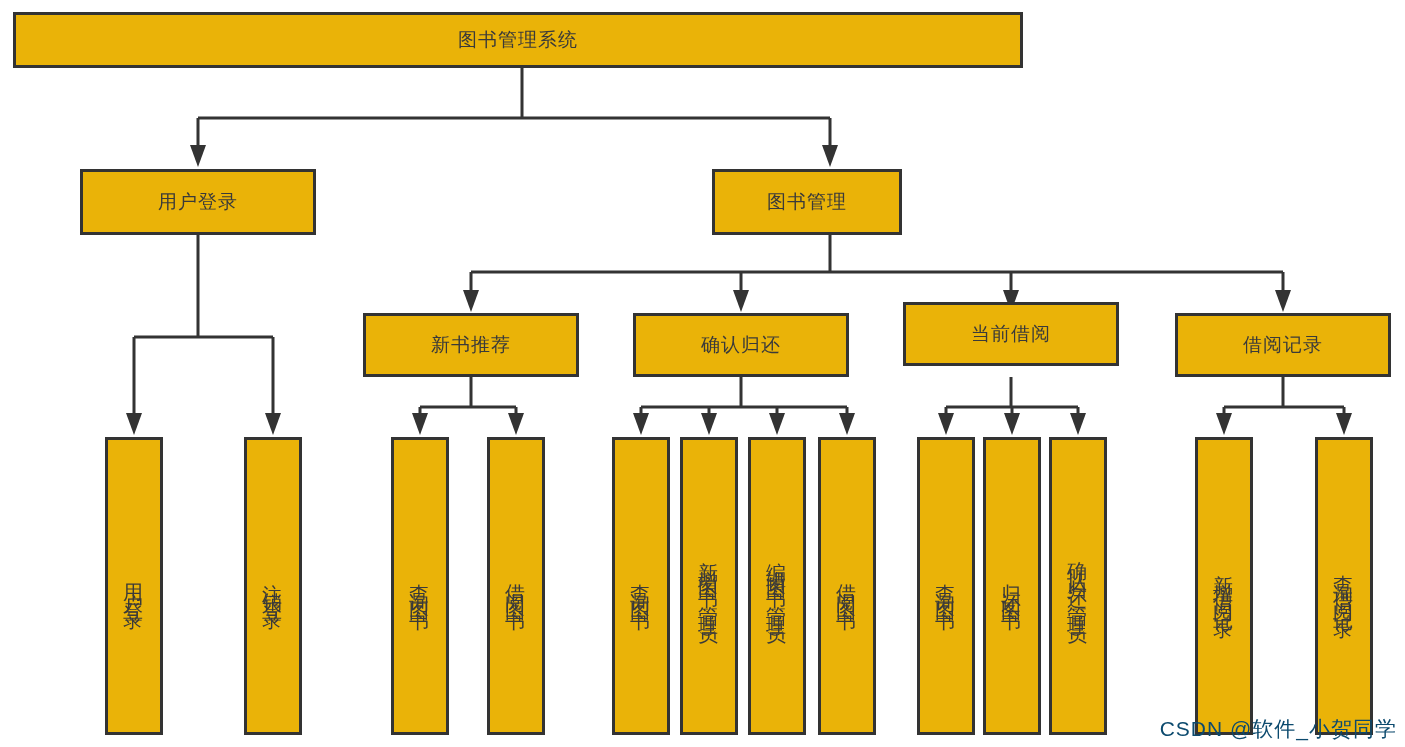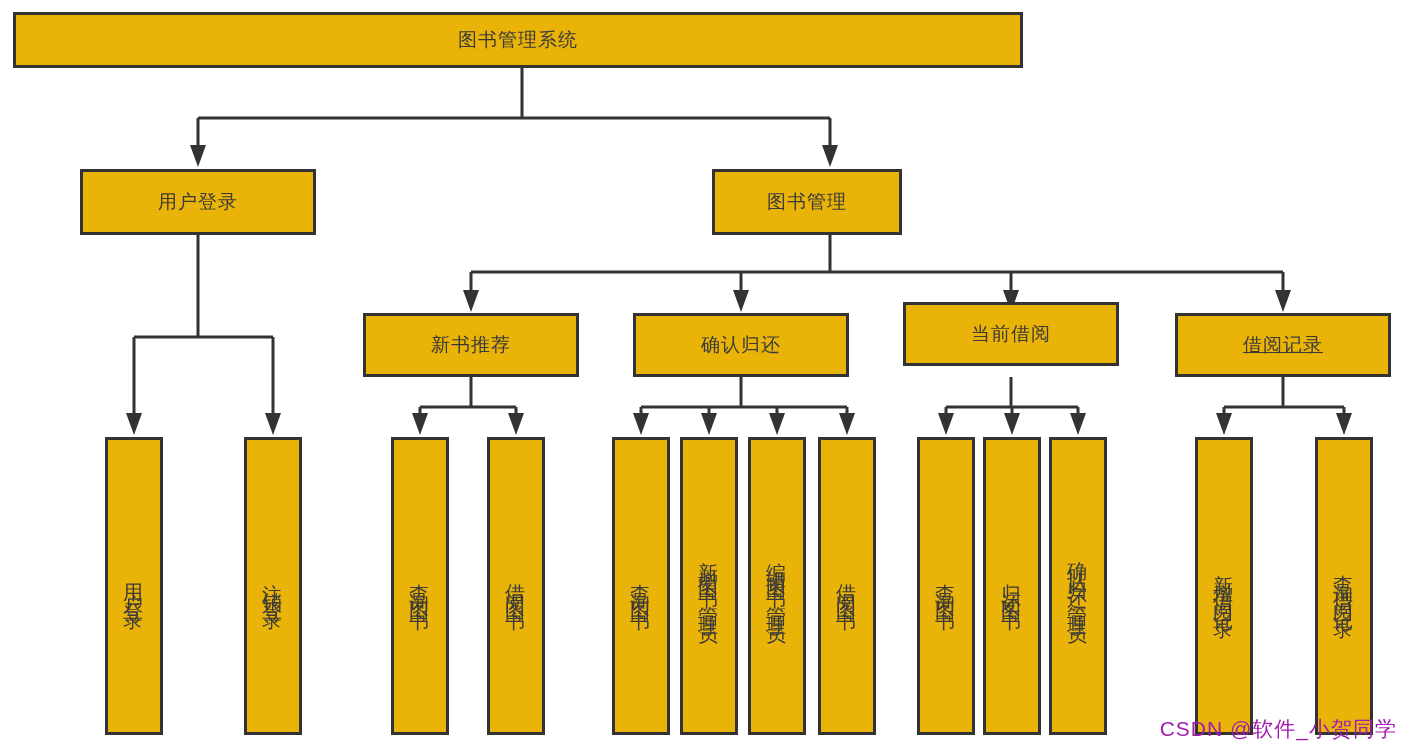--- a/index.html
+++ b/index.html
@@ -36,21 +36,21 @@
     font-size: 20px;
     letter-spacing: 9px;
     color: #3a3a3a;
     white-space: nowrap;
   }
   .watermark {
     position: absolute;
     right: 8px;
     bottom: 4px;
     font-size: 21px;
-    color: #a21caf;
+    color: #0c4a6e;
     letter-spacing: 1px;
     z-index: 5;
   }
 </style>
 </head>
 <body>
 
 <div class="stage">
 
   <svg class="connectors" viewBox="0 0 1405 747">
@@ -98,21 +98,21 @@
 
   <div class="node" style="left:363px; top:313px; width:216px; height:64px;">
     <span>新书推荐</span>
   </div>
   <div class="node" style="left:633px; top:313px; width:216px; height:64px;">
     <span>确认归还</span>
   </div>
   <div class="node" style="left:903px; top:302px; width:216px; height:64px;">
     <span>当前借阅</span>
   </div>
-  <div class="node" style="left:1175px; top:313px; width:216px; height:64px;text-decoration:underline;">
+  <div class="node" style="left:1175px; top:313px; width:216px; height:64px;">
     <span>借阅记录</span>
   </div>
 
   <div class="vnode" style="left:105px; top:437px; width:58px; height:298px;">
     <span>用户登录</span>
   </div>
   <div class="vnode" style="left:244px; top:437px; width:58px; height:298px;">
     <span>注销登录</span>
   </div>
 

